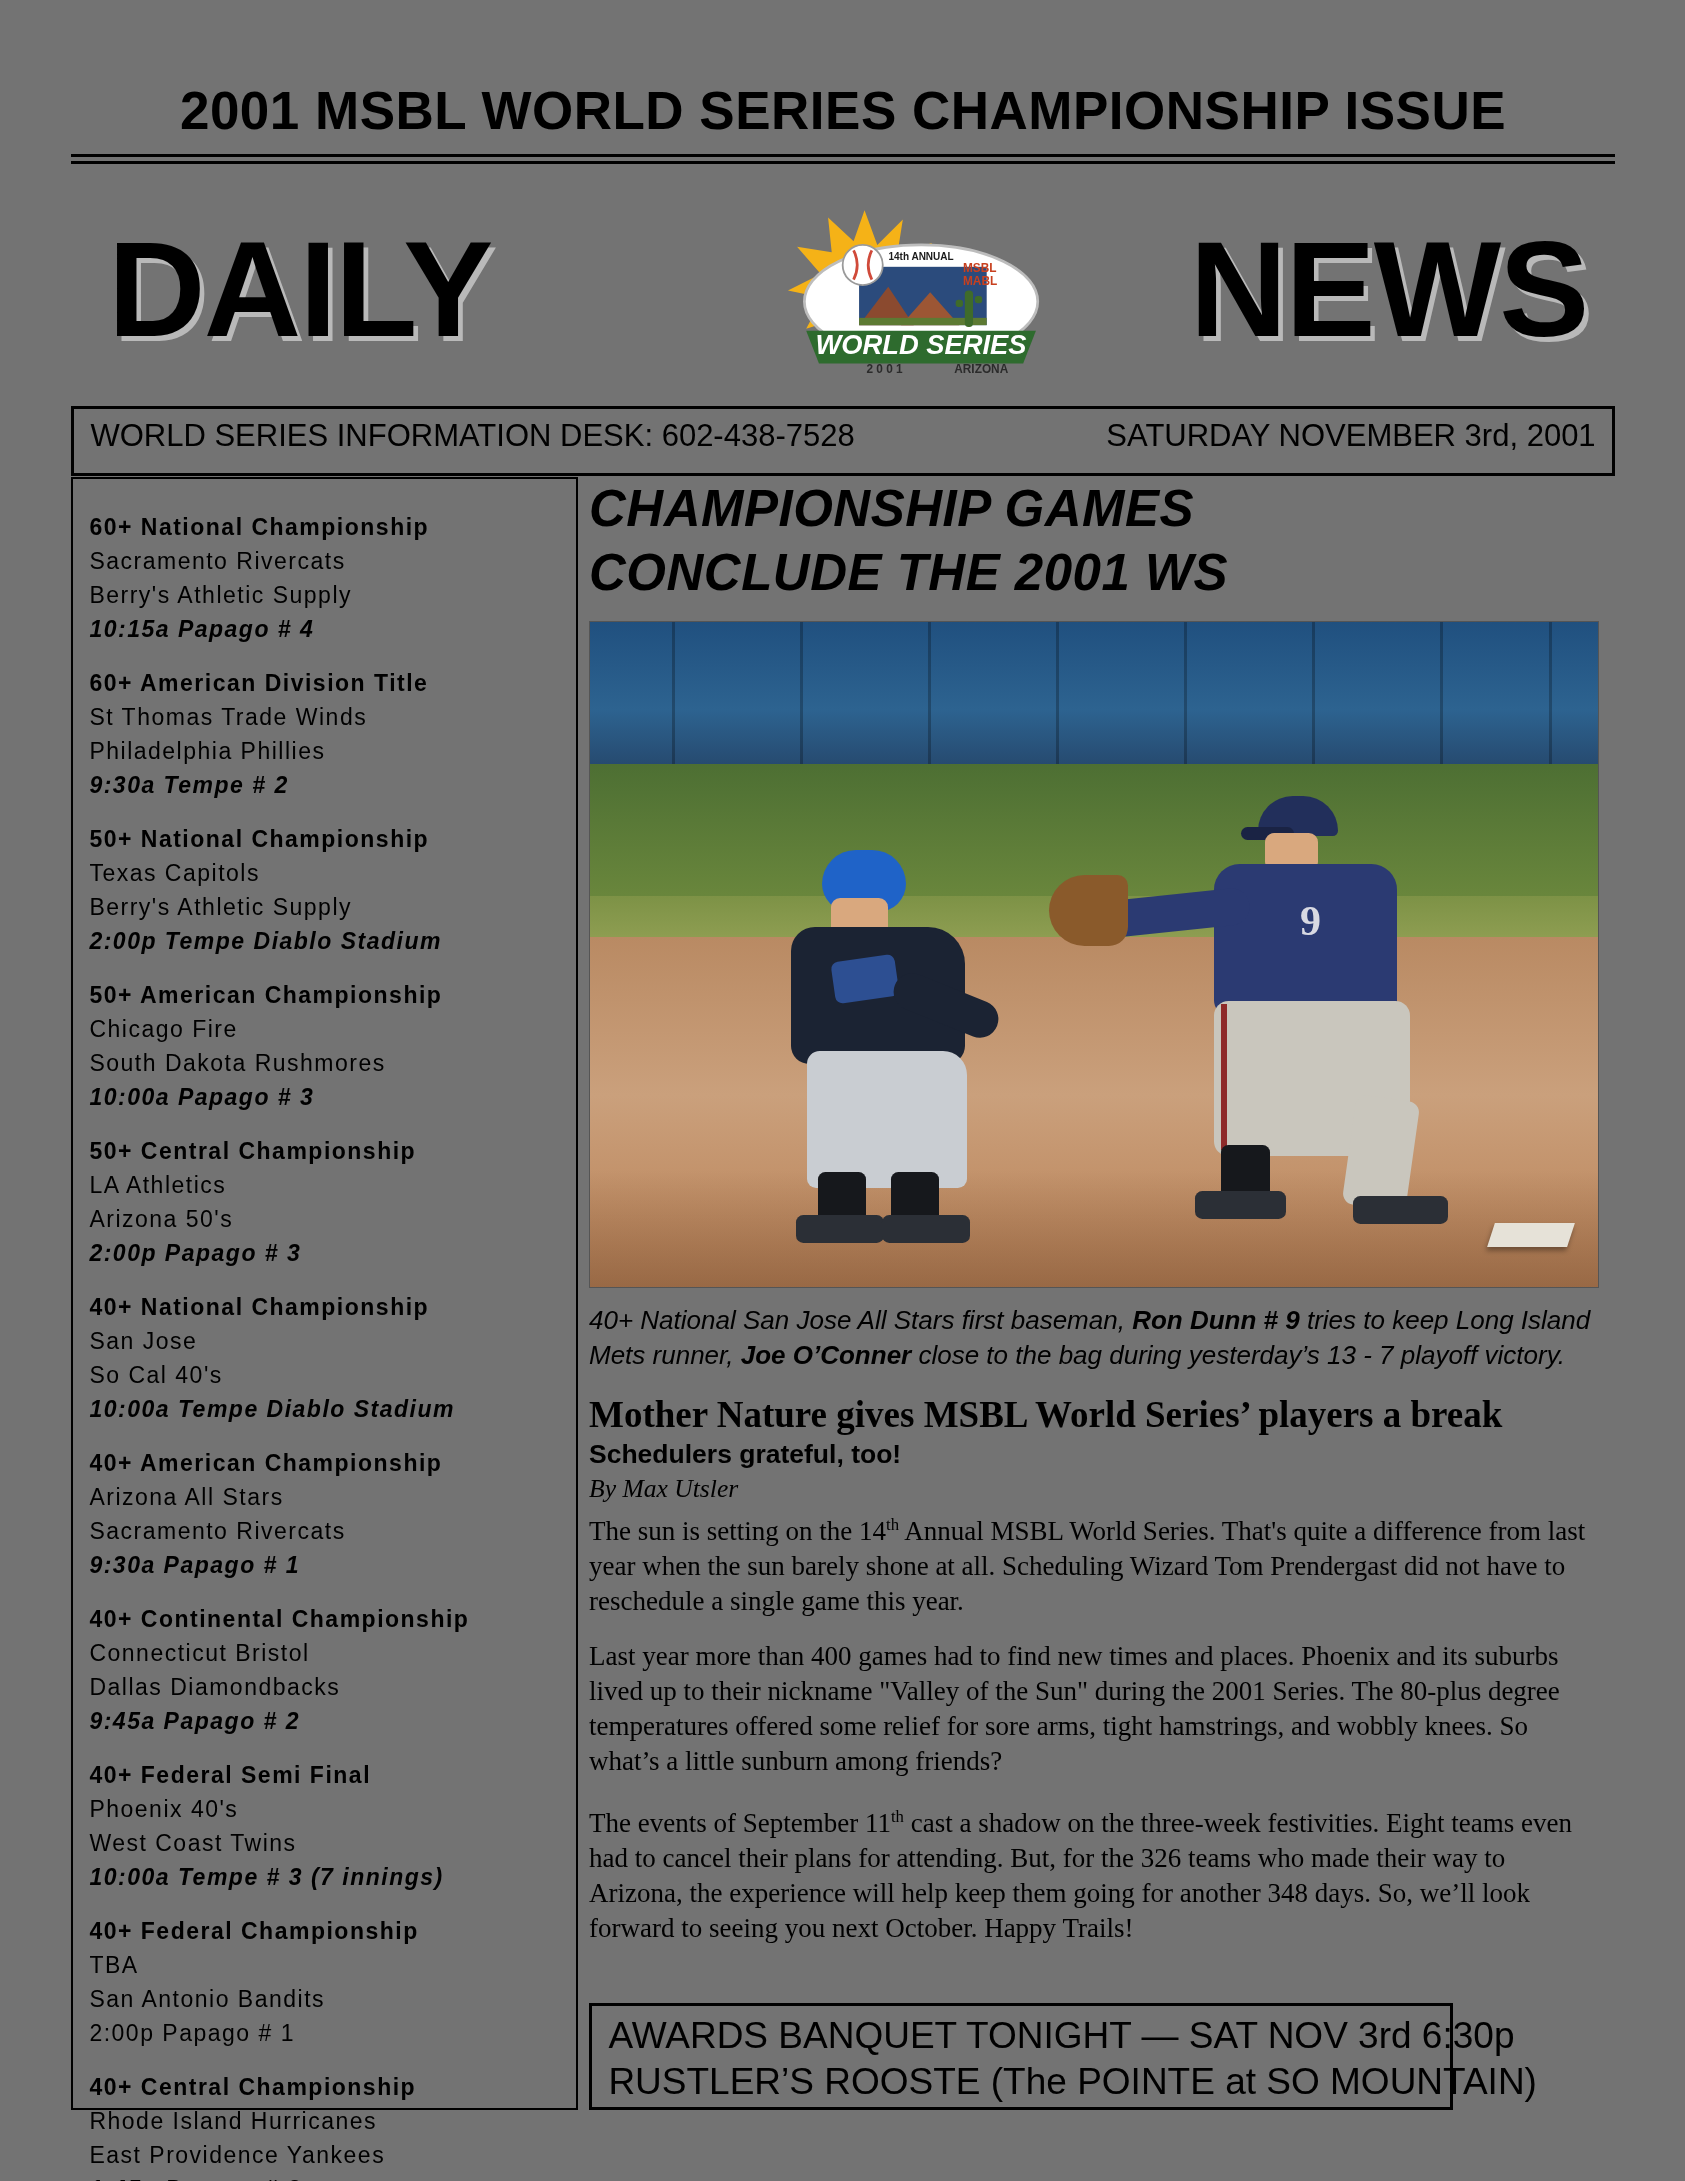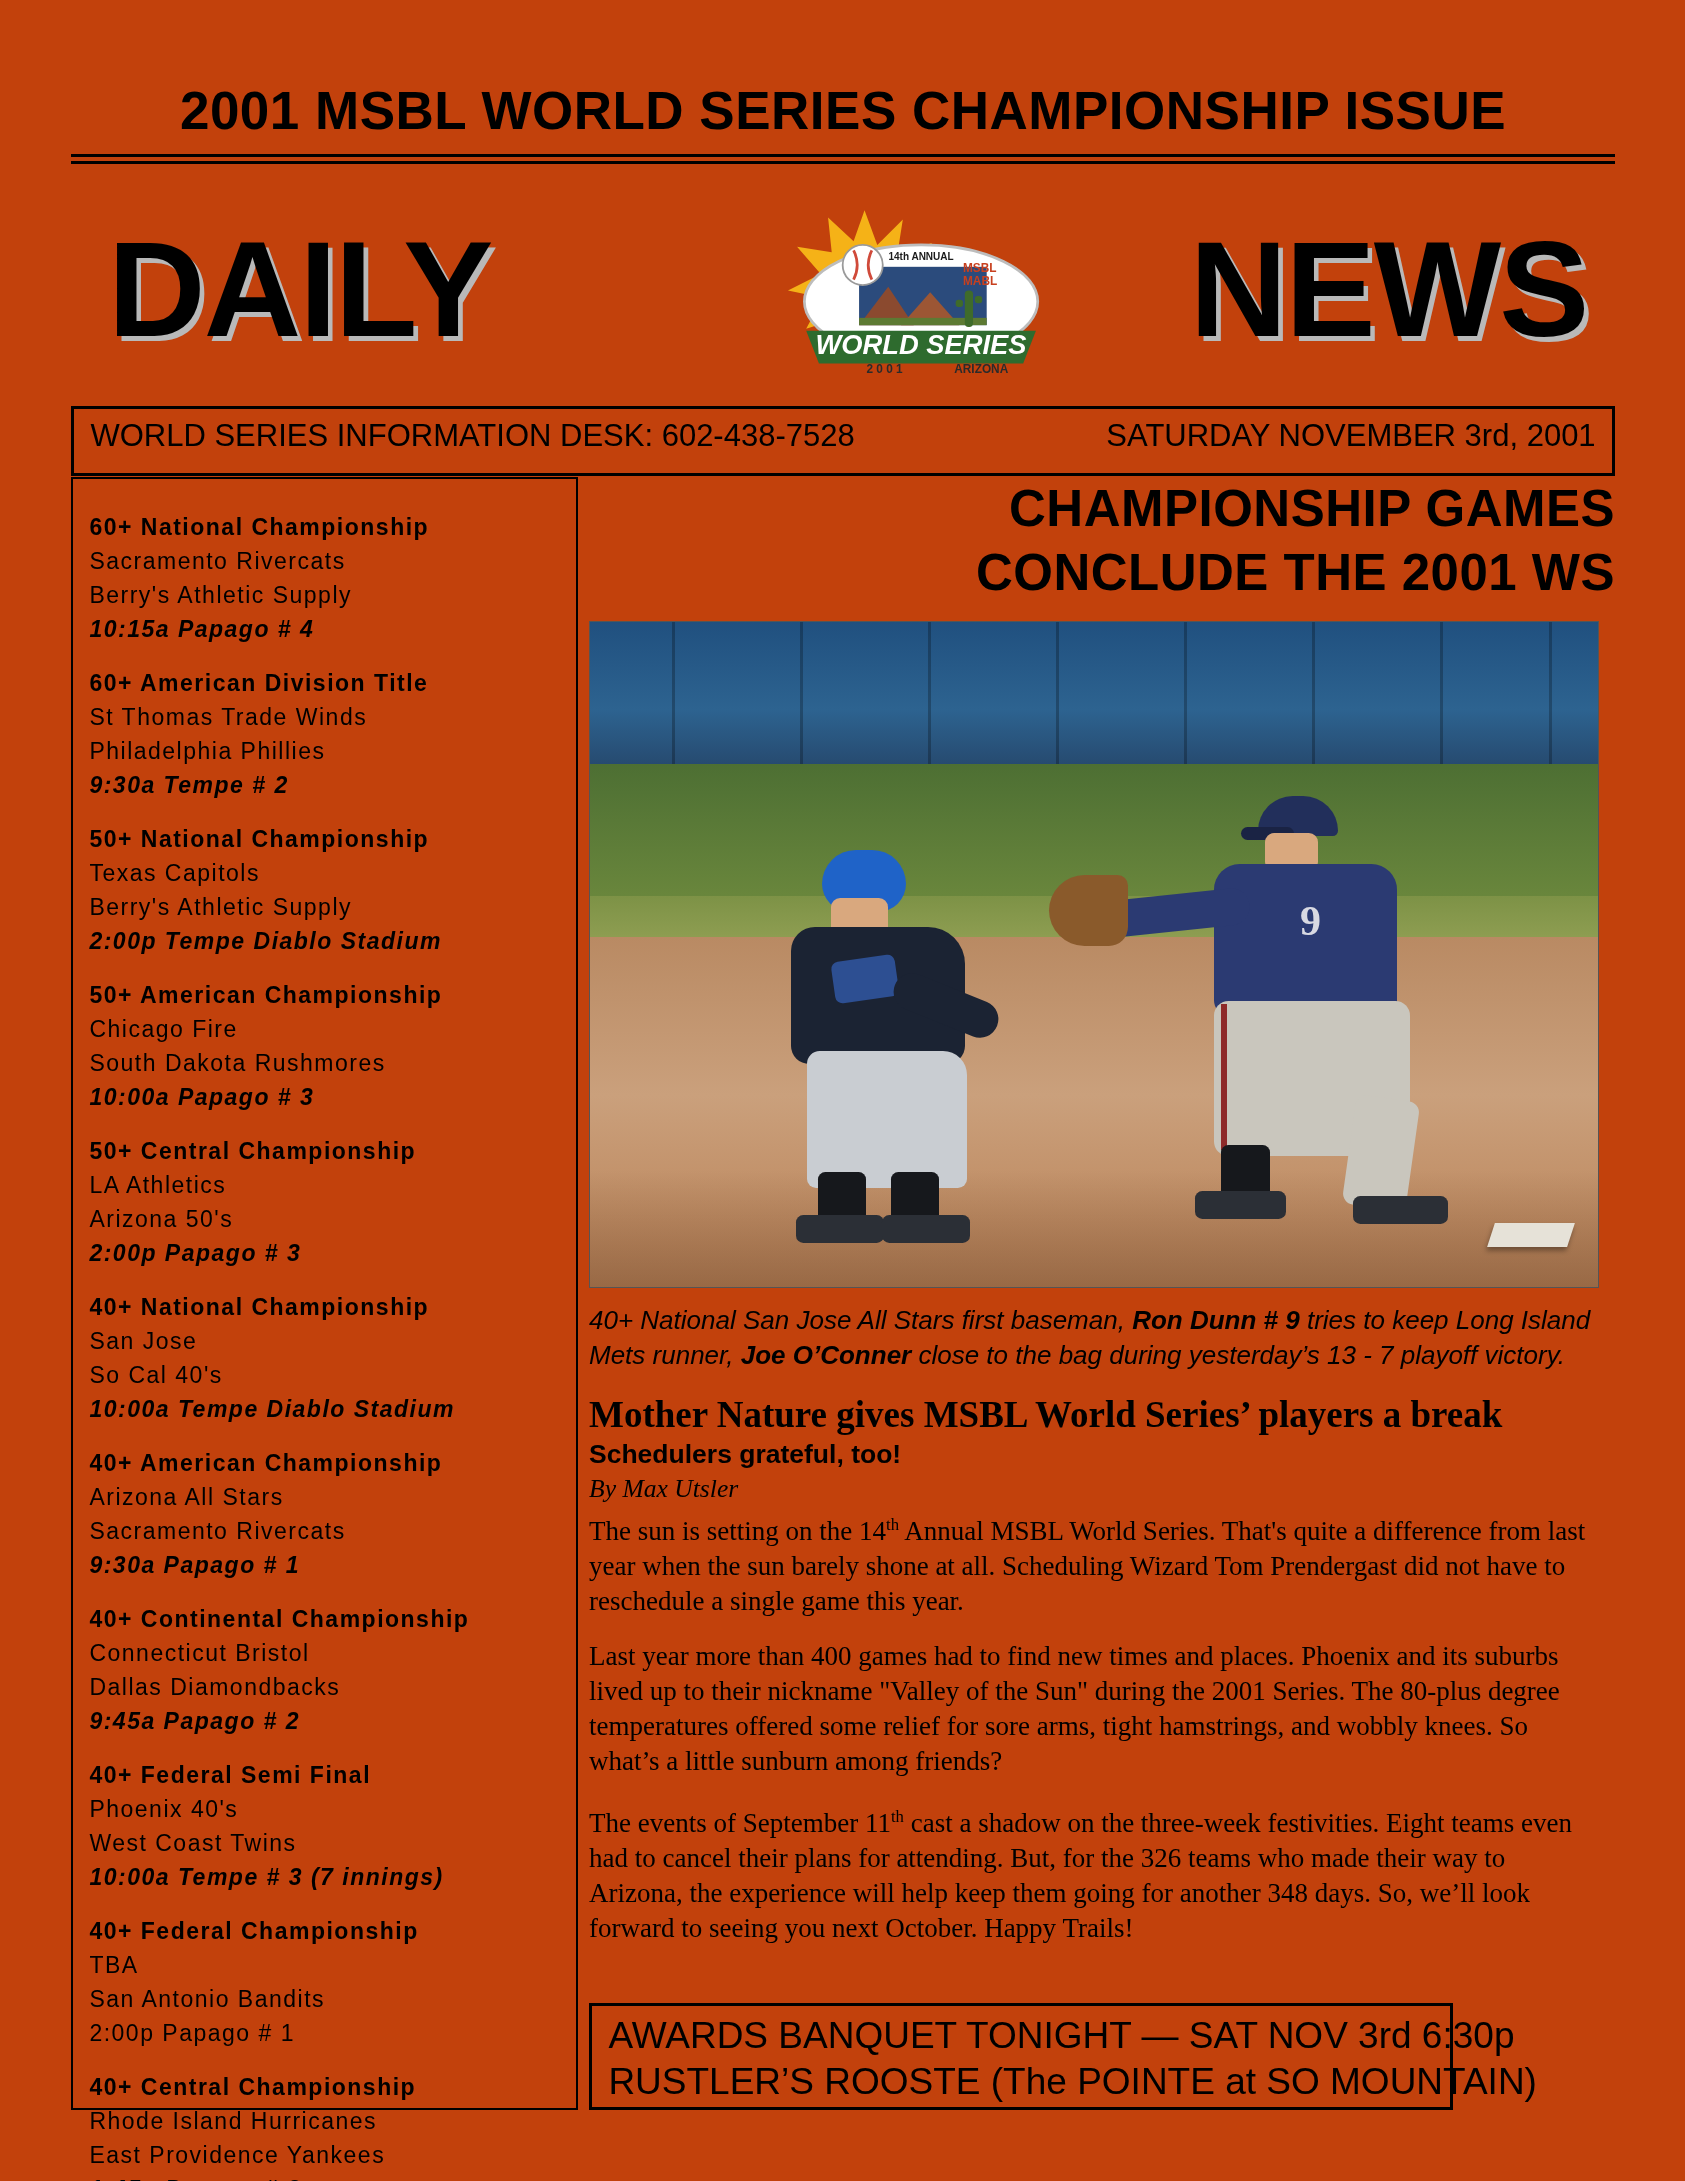--- a/index.html
+++ b/index.html
@@ -13,21 +13,21 @@
     font-family: "Liberation Sans", sans-serif;
     color: #000000;
     position: relative;
     overflow: hidden;
   }
   .page {
     position: absolute;
     left: 0; top: 0;
     width: 1686px;
     height: 2182px;
-    background: #c2410c;
+    background: #737373;
   }
 
   
   .issue-banner {
     position: absolute;
     left: 71px;
     top: 80px;
     width: 1544px;
     text-align: center;
     font-size: 53px;
@@ -135,25 +135,26 @@
   }
 
   
   .main {
     position: absolute;
     left: 589px;
     top: 477px;
     width: 1026px;
   }
   .headline {
-    text-align: right;
+    text-align: left;
     font-size: 51px;
     font-weight: bold;
     line-height: 64px;
     letter-spacing: 0.5px;
+    font-style: italic;
   }
 
   .photo {
     position: relative;
     margin-top: 16.4px;
     width: 1010px;
     height: 667px;
     border: 1.8px solid #555;
     box-sizing: border-box;
     overflow: hidden;

